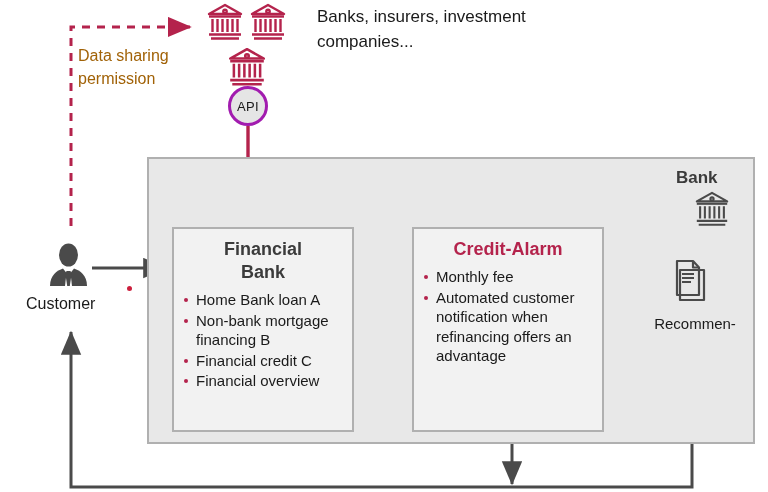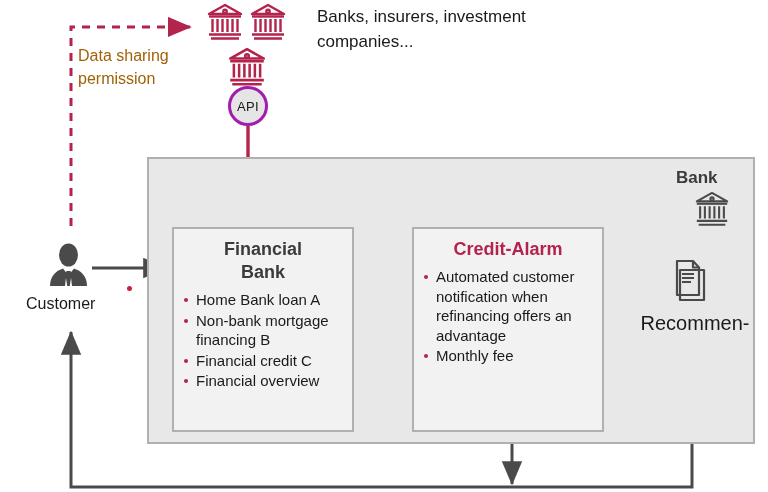--- a/index.html
+++ b/index.html
@@ -7,21 +7,21 @@
        font-family:"Liberation Sans","DejaVu Sans",sans-serif;color:#222;}
   #canvas{position:absolute;left:0;top:0;width:768px;height:492px;}
   .svglayer{position:absolute;left:0;top:0;width:768px;height:492px;pointer-events:none;}
 
   .abs{position:absolute;}
 
   
   .banks-caption{left:317px;top:4px;width:270px;font-size:17px;line-height:25px;color:#1a1a1a;}
   .datashare-label{left:78px;top:44px;width:120px;font-size:16px;line-height:23px;color:#a16207;}
   .customer-label{left:26px;top:295px;font-size:16px;color:#1a1a1a;width:100px;text-align:left;}
-  .reco-label{left:640px;top:313px;width:110px;font-size:20px;line-height:21px;color:#1a1a1a;text-align:center;}
+  .reco-label{left:640px;top:313px;width:110px;font-size:15px;line-height:21px;color:#1a1a1a;text-align:center;}
   .bank-label{left:676px;top:168px;width:70px;text-align:left;font-size:17px;font-weight:bold;color:#3b3b3b;}
 
   
   .outer-box{left:147px;top:157px;width:608px;height:287px;background:#e8e8e8;
              border:2px solid #b0b0b0;box-sizing:border-box;}
   .inner-box{background:#f2f2f2;border:2px solid #b0b0b0;box-sizing:border-box;}
   .box-fin{left:172px;top:227px;width:182px;height:205px;}
   .box-alarm{left:412px;top:227px;width:192px;height:205px;}
 
   .box-title{text-align:center;font-weight:bold;font-size:18px;line-height:23px;
@@ -177,18 +177,18 @@
       <li>Home Bank loan A</li>
       <li>Non-bank mortgage financing  B</li>
       <li>Financial credit C</li>
       <li>Financial overview</li>
     </ul>
   </div>
 
   <div class="abs inner-box box-alarm">
     <div class="box-title crimson">Credit-Alarm</div>
     <ul class="blist">
+      <li>Monthly fee</li>
       <li>Automated customer notification when refinancing offers an advantage</li>
-      <li>Monthly fee</li>
     </ul>
   </div>
 
 </div>
 
 </body></html>

